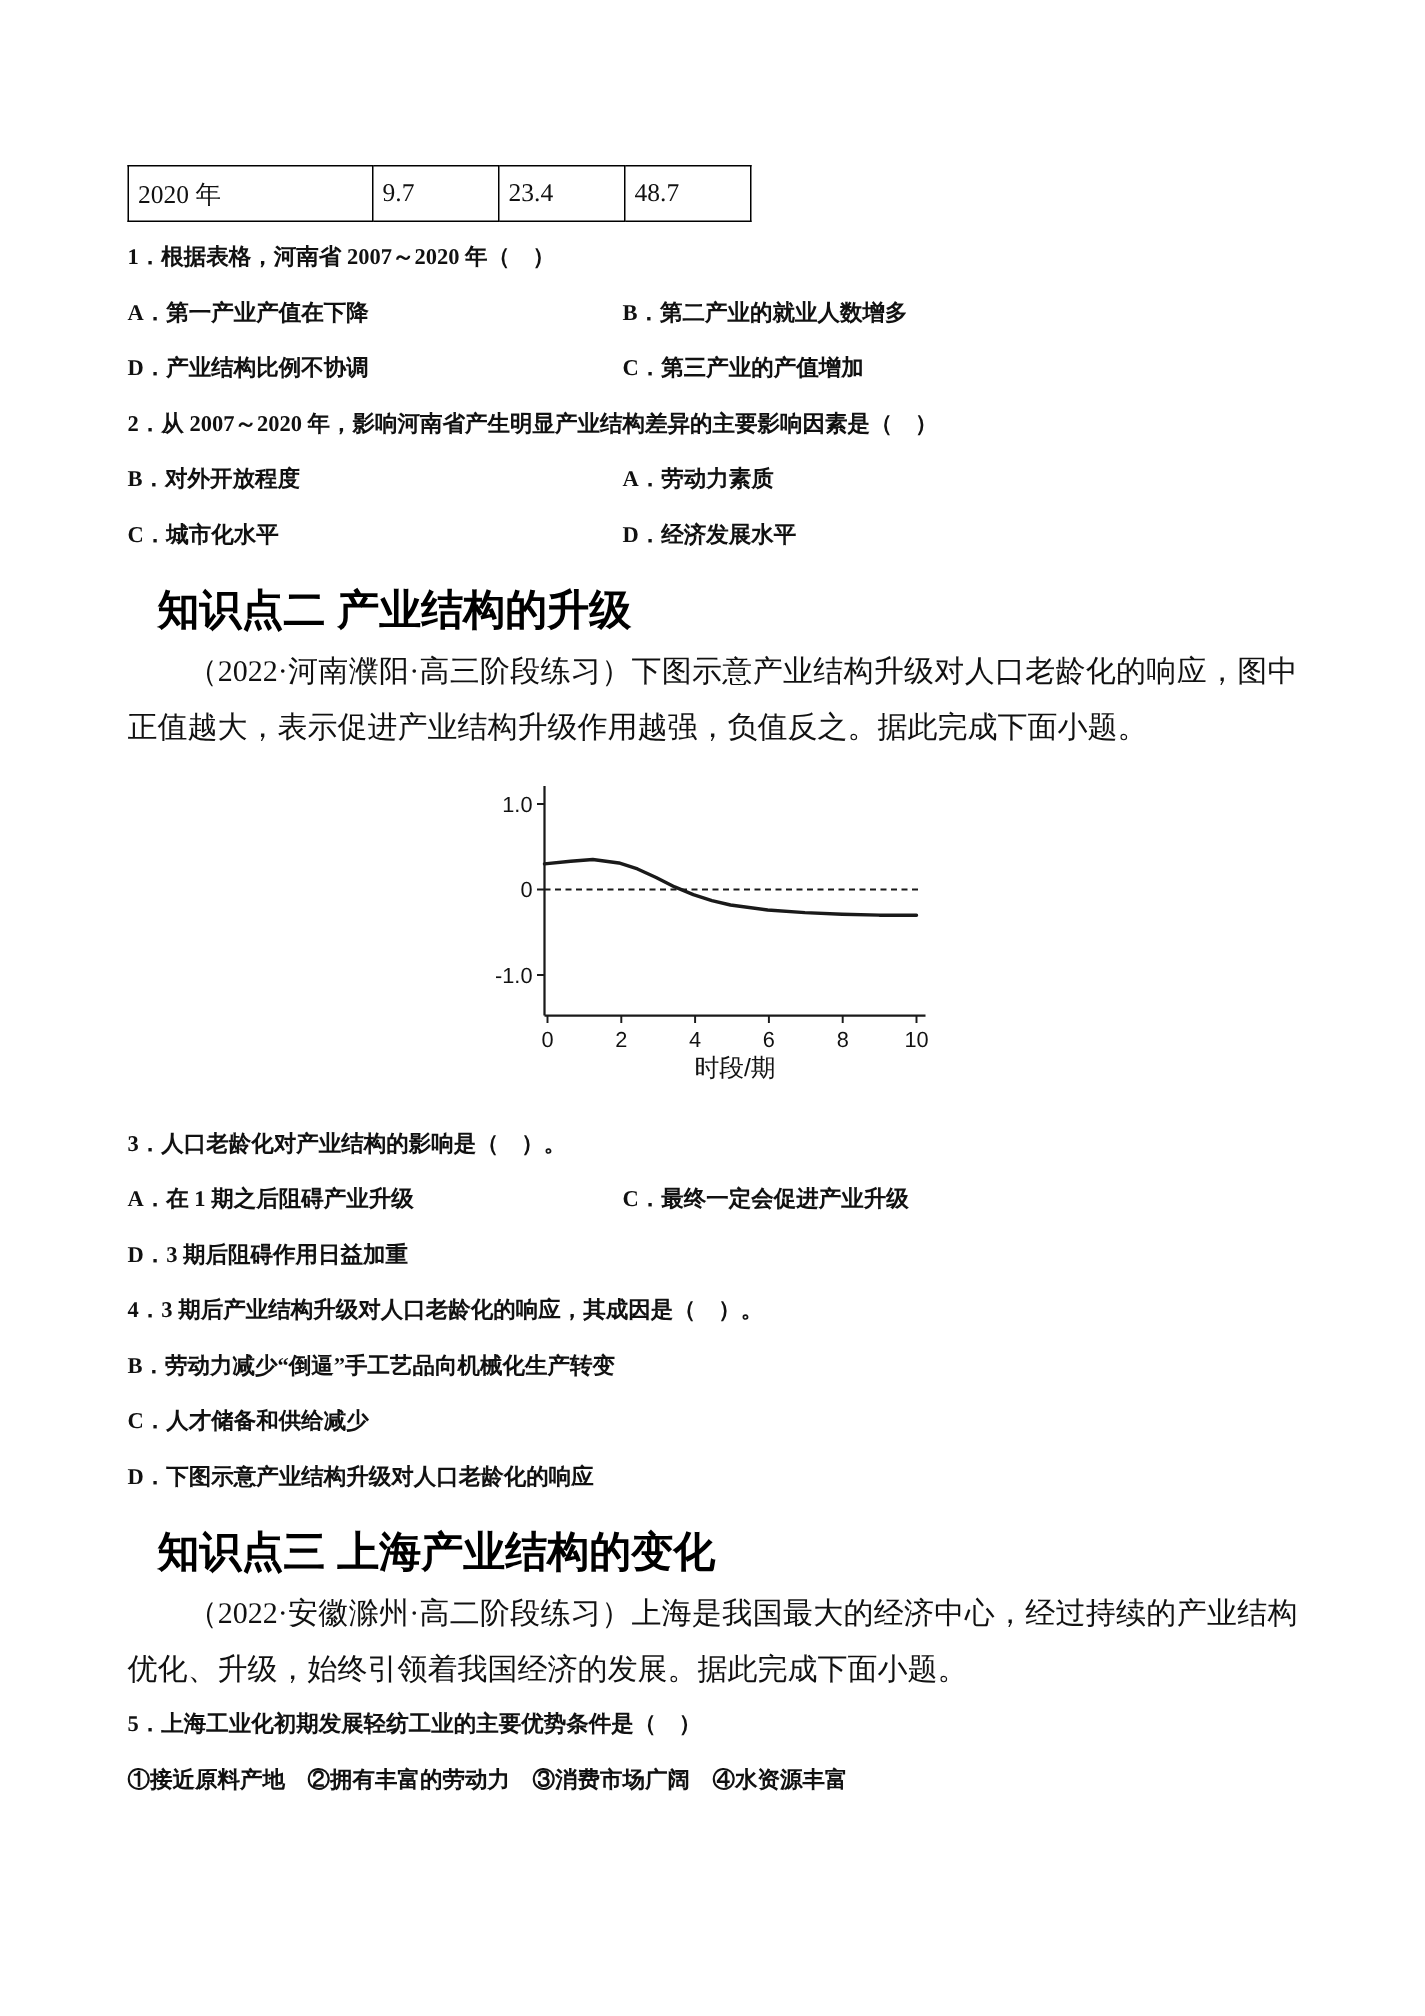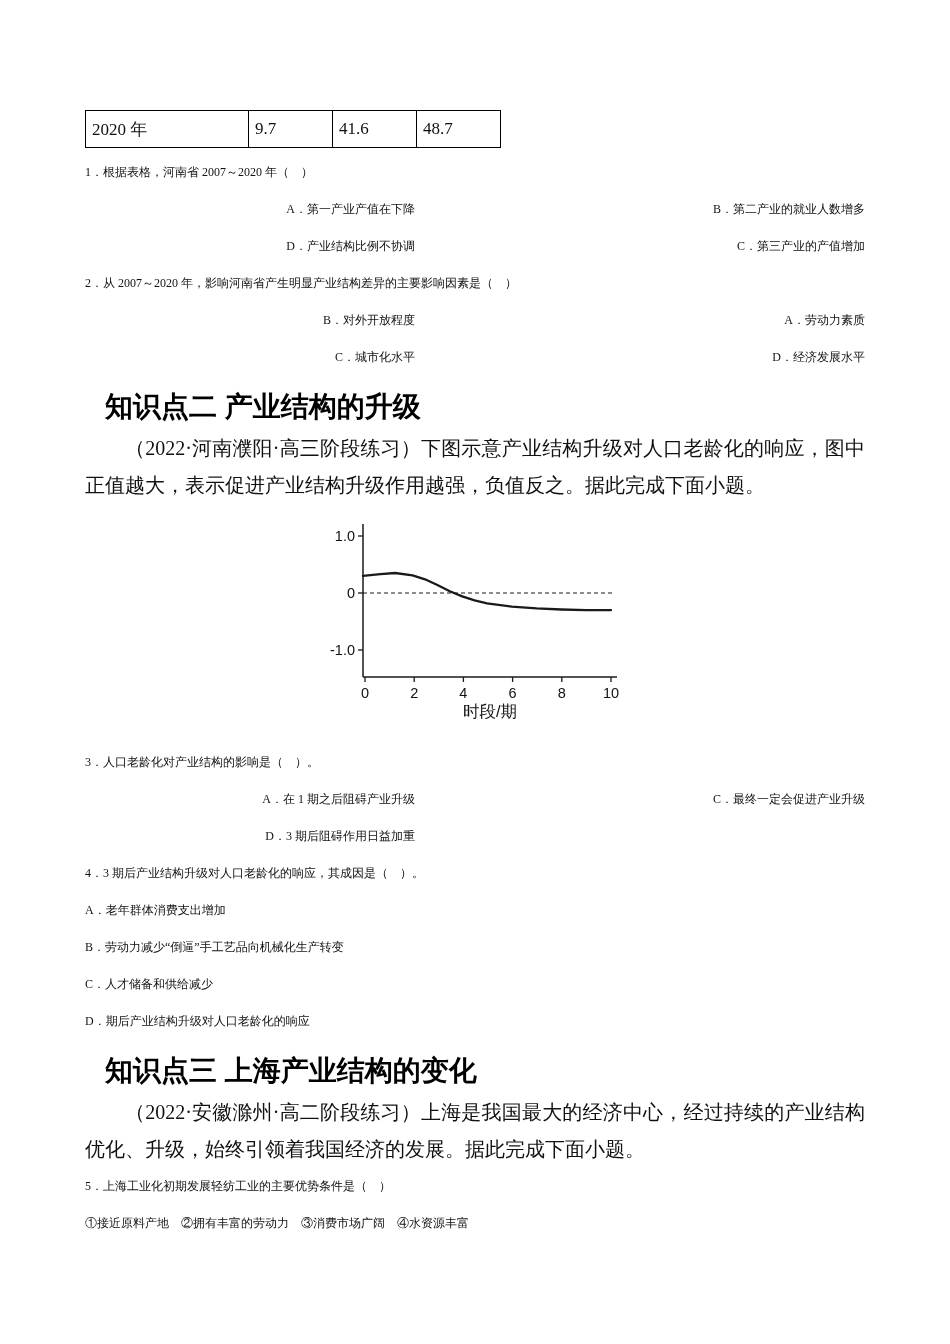--- a/index.html
+++ b/index.html
@@ -11,22 +11,22 @@
   }
   .page { padding:110px 85px 0 85px; }
 
   .data-table { border-collapse:collapse; margin-bottom:6px; }
   .data-table td {
     border:1px solid #000; height:37px; font-size:17px;
     padding:0 6px; vertical-align:middle;margin-left:12px;
   }
   .td-c0 { width:163px; } .td-c1 { width:84px; } .td-c2 { width:84px; } .td-c3 { width:84px; }
 
-  .line { font-size:12px; line-height:37px; white-space:nowrap; }
-  .opts2 { display:grid; grid-template-columns:330px auto;text-align:right; }
+  .line { font-size:15px; line-height:37px; white-space:nowrap;font-weight:bold; }
+  .opts2 { display:grid; grid-template-columns:330px auto; }
 
   .heading {
     font-family:"Liberation Sans","DejaVu Sans",sans-serif;
     font-weight:700; font-size:28px; line-height:34px;
     padding-left:20px; margin:14px 0 6px 0; color:#000;
   }
   .intro {
     font-size:20px; line-height:37px; text-align:justify;
     text-indent:2em; margin-top:6px;
   }
@@ -49,21 +49,21 @@
 </head>
 <body>
 
 <div class="page">
 
   <table class="data-table">
     <tbody>
         <tr>
       <td class="td-c0">2020 年</td>
       <td class="td-c1">9.7</td>
-      <td class="td-c2">41.6</td>
+      <td class="td-c2">23.4</td>
       <td class="td-c3">48.7</td>
     </tr>
   </tbody>
     </table>
 
   <div class="line">1．根据表格，河南省 2007～2020 年（　）</div>
   <div class="opts2">
     <div class="line">A．第一产业产值在下降</div>
     <div class="line">B．第二产业的就业人数增多</div>
     <div class="line">D．产业结构比例不协调</div>
@@ -120,24 +120,23 @@
 
   <div class="line q3block">3．人口老龄化对产业结构的影响是（　）。</div>
   <div class="opts2">
     <div class="line">A．在 1 期之后阻碍产业升级</div>
     <div class="line">C．最终一定会促进产业升级</div>
     <div class="line">D．3 期后阻碍作用日益加重</div>
   </div>
 
   <div class="line">4．3 期后产业结构升级对人口老龄化的响应，其成因是（　）。</div>
   <div>
-    <div class="line">A．老年群体消费支出增加</div>
     <div class="line">B．劳动力减少“倒逼”手工艺品向机械化生产转变</div>
     <div class="line">C．人才储备和供给减少</div>
-    <div class="line">D．期后产业结构升级对人口老龄化的响应</div>
+    <div class="line">D．下图示意产业结构升级对人口老龄化的响应</div>
   </div>
 
   <div class="heading">知识点三 上海产业结构的变化</div>
 
   <div class="intro">（2022·安徽滁州·高二阶段练习）上海是我国最大的经济中心，经过持续的产业结构优化、升级，始终引领着我国经济的发展。据此完成下面小题。</div>
 
   <div class="line">5．上海工业化初期发展轻纺工业的主要优势条件是（　）</div>
   <div class="line">①接近原料产地　②拥有丰富的劳动力　③消费市场广阔　④水资源丰富</div>
 
 </div>

